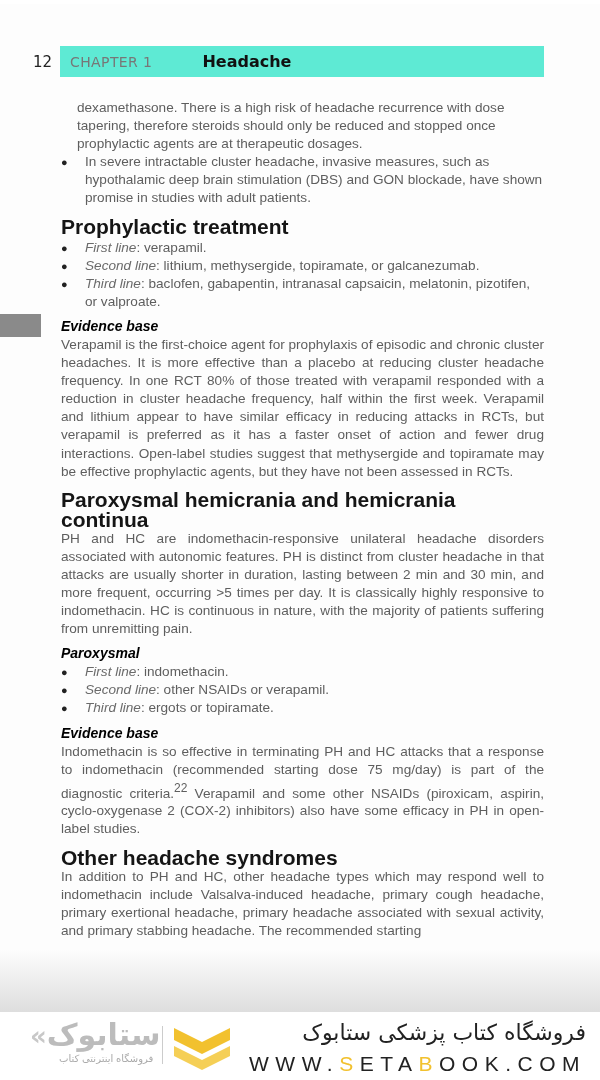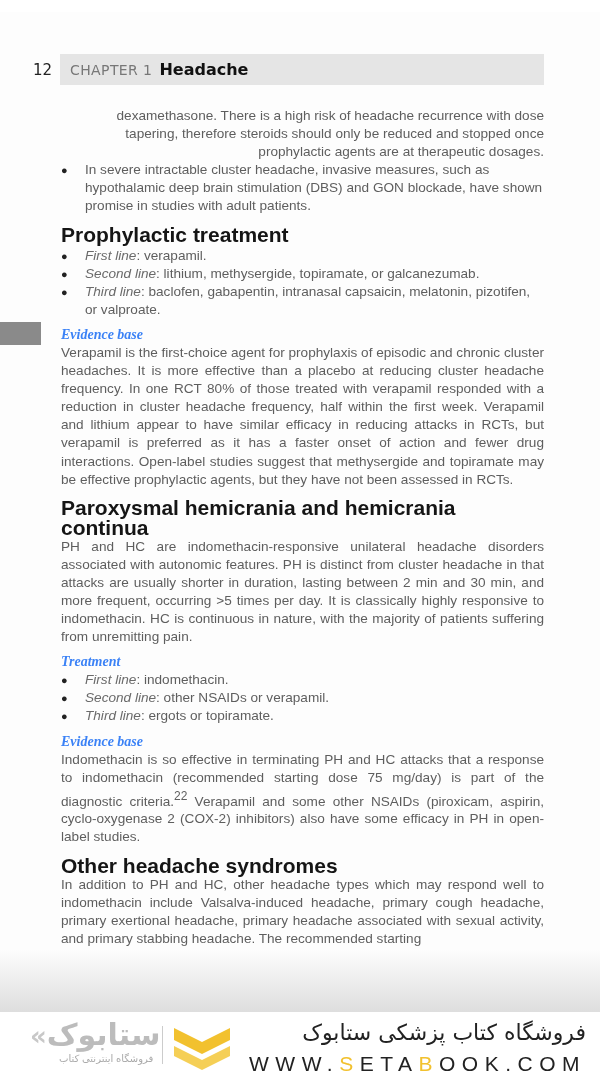--- a/index.html
+++ b/index.html
@@ -2,39 +2,39 @@
 <html><head>
   <meta charset="utf-8">
   <style>
     html, body { margin: 0; padding: 0; }
     body {
       width: 600px; height: 1080px; position: relative; overflow: hidden;
       background: #ffffff;
       font-family: "Liberation Sans", "DejaVu Sans", sans-serif;
       color: #5a5a5a;
     }
-    .page { position: absolute; left: 0; top: 12px; width: 600px; height: 1010px; background: #fdfdfd; }
+    .page { position: absolute; left: 0; top: 4px; width: 600px; height: 1010px; background: #fdfdfd; }
     .page-num { position: absolute; left: 33px; top: 49px; font-size: 15px; color: #222; font-family: "DejaVu Sans", sans-serif; }
     .chapter-bar {
       position: absolute; left: 60px; top: 42px; width: 484px; height: 31px;
-      background: #e5e5e5; display: flex; align-items: center; padding-left: 10px; box-sizing: border-box;
+      background: #5eead4; display: flex; align-items: center; padding-left: 10px; box-sizing: border-box; gap: 43px;
     }
     .chapter-label { font-size: 14px; color: #777; letter-spacing: 0.4px; font-family: "DejaVu Sans", sans-serif; }
     .chapter-title { font-size: 16px; font-weight: bold; color: #111; margin-left: 7px; font-family: "DejaVu Sans", sans-serif; }
     .side-tab { position: absolute; left: 0; top: 310px; width: 41px; height: 23px; background: #8a8a8a; }
 
     .content { position: absolute; left: 61px; top: 95px; width: 483px; }
     .p { font-size: 13.6px; line-height: 18.1px; color: #5e5e5e; text-align: justify; margin: 0; }
     .cont { padding-left: 16px; }
     .bullet { display: flex; font-size: 13.6px; line-height: 18.1px; color: #5e5e5e; }
     .bullet .dot { width: 16px; flex: 0 0 16px; color: #222; font-size: 11px; }
     .bullet .txt { flex: 1; margin-left: 8px; }
     .bullet em { font-style: italic; color: #6a6a6a; }
     .h2 { font-size: 21px; font-weight: bold; color: #151515; font-family: Liberation Sans, sans-serif; margin: 0; line-height: 20px; }
-    .h3 { font-size: 14px; font-style: italic; color: #3b82f6; font-family: Liberation Serif, serif; margin: 0; line-height: 19px; }
+    .h3 { font-size: 14px; font-style: italic; color: #000000; font-family: Liberation Sans, sans-serif; margin: 0; line-height: 19px; }
     sup { font-size: 12px; }
 
     .fade { position: absolute; left: 0; top: 950px; width: 600px; height: 62px;
       background: linear-gradient(#fdfdfd, #dedede); }
     .footer { position: absolute; left: 0; top: 1012px; width: 600px; height: 80px; background: #fff; }
     .logo-left { position: absolute; left: 30px; top: 8px; }
     .logo-fa { font-size: 30px; color: #bcbcbc; font-weight: bold; font-family: "DejaVu Sans", sans-serif; line-height: 30px; }
     .logo-arrows { color: #c8c8c8; font-size: 26px; }
     .logo-sub { font-size: 10px; color: #aaa; margin-left: 29px; margin-top: 2px; }
     .logo-divider { position: absolute; left: 162px; top: 14px; width: 1px; height: 38px; background: #ccc; }
@@ -49,21 +49,21 @@
 
 <div class="page">
   <span class="page-num">12</span>
   <div class="chapter-bar">
     <span class="chapter-label">CHAPTER 1</span>
     <span class="chapter-title">Headache</span>
   </div>
   <div class="side-tab"></div>
 
   <div class="content">
-    <p class="p cont" style="text-align:right">dexamethasone. There is a high risk of headache recurrence with dose tapering, therefore steroids should only be reduced and stopped once prophylactic agents are at therapeutic dosages.</p>
+    <p class="p cont" style="text-align:left">dexamethasone. There is a high risk of headache recurrence with dose tapering, therefore steroids should only be reduced and stopped once prophylactic agents are at therapeutic dosages.</p>
     <div class="bullet">
       <span class="dot">●</span>
       <span class="txt">In severe intractable cluster headache, invasive measures, such as hypothalamic deep brain stimulation (DBS) and GON blockade, have shown promise in studies with adult patients.</span>
     </div>
 
     <div style="height:9px"></div>
     <h2 class="h2">Prophylactic treatment</h2>
     <div style="height:2px"></div>
     <div class="bullet">
       <span class="dot">●</span>
@@ -80,21 +80,21 @@
 
     <div style="height:6px"></div>
     <h3 class="h3">Evidence base</h3>
     <p class="p">Verapamil is the first-choice agent for prophylaxis of episodic and chronic cluster headaches. It is more effective than a placebo at reducing cluster headache frequency. In one RCT 80% of those treated with verapamil responded with a reduction in cluster headache frequency, half within the first week. Verapamil and lithium appear to have similar efficacy in reducing attacks in RCTs, but verapamil is preferred as it has a faster onset of action and fewer drug interactions. Open-label studies suggest that methysergide and topiramate may be effective prophylactic agents, but they have not been assessed in RCTs.</p>
 
     <div style="height:9px"></div>
     <h2 class="h2">Paroxysmal hemicrania and hemicrania continua</h2>
     <p class="p">PH and HC are indomethacin-responsive unilateral headache disorders associated with autonomic features. PH is distinct from cluster headache in that attacks are usually shorter in duration, lasting between 2 min and 30 min, and more frequent, occurring &gt;5 times per day. It is classically highly responsive to indomethacin. HC is continuous in nature, with the majority of patients suffering from unremitting pain.</p>
 
     <div style="height:6px"></div>
-    <h3 class="h3">Treatment</h3>
+    <h3 class="h3">Paroxysmal</h3>
     <div class="bullet">
       <span class="dot">●</span>
       <span class="txt"><em>First line</em><span>: indomethacin.</span></span>
     </div>
     <div class="bullet">
       <span class="dot">●</span>
       <span class="txt"><em>Second line</em><span>: other NSAIDs or verapamil.</span></span>
     </div>
     <div class="bullet">
       <span class="dot">●</span>

